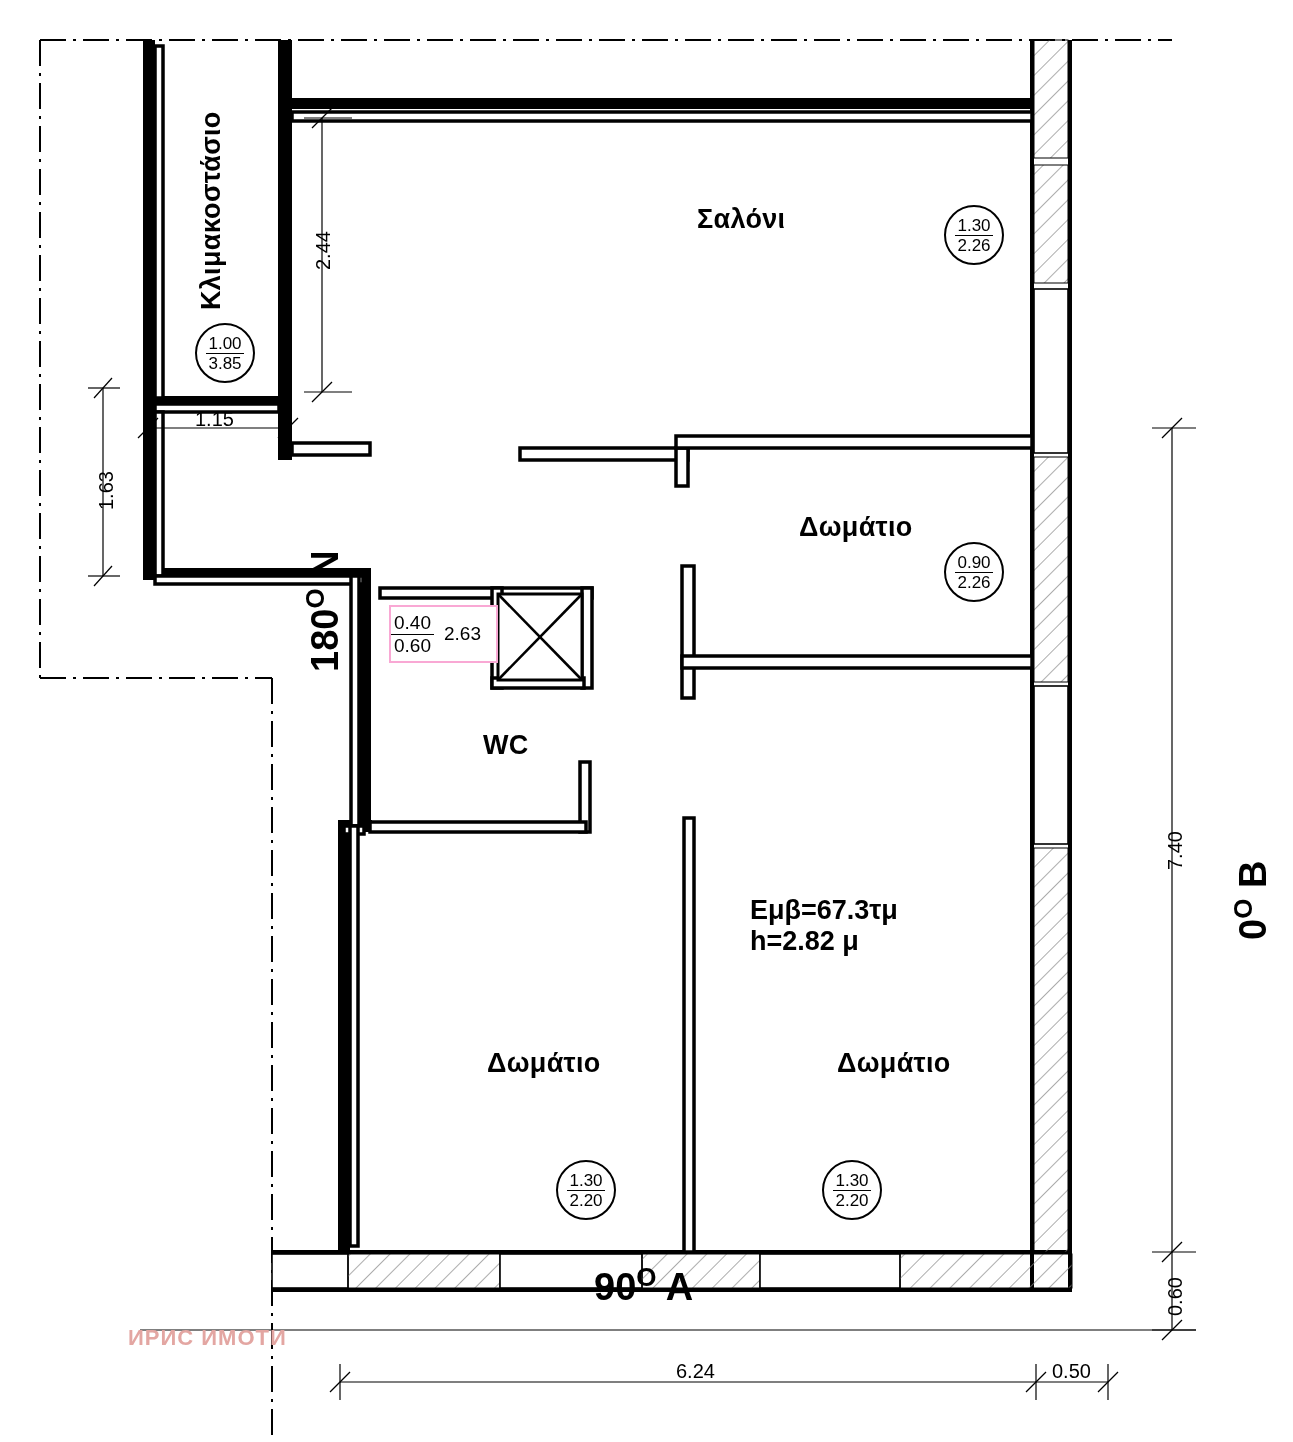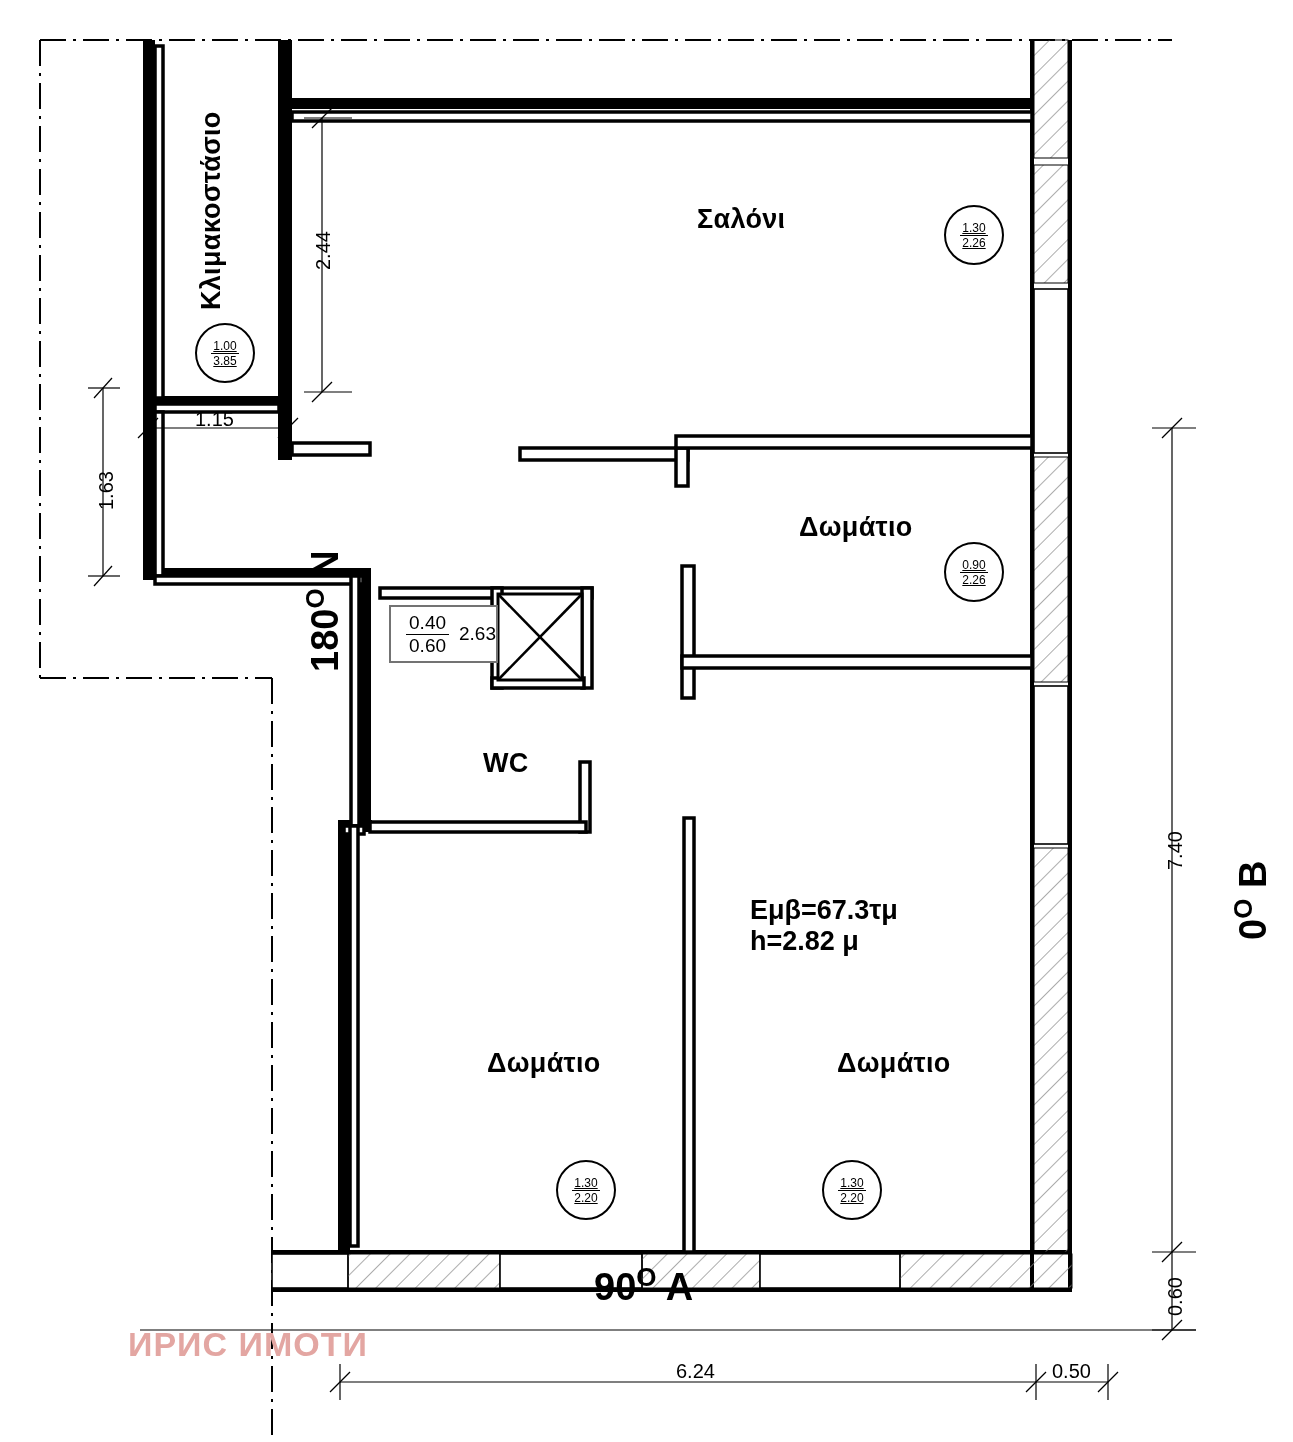--- a/index.html
+++ b/index.html
@@ -8,34 +8,34 @@
     width:1293px;height:1442px;overflow:hidden;position:relative;
   }
   #plan{position:absolute;left:0;top:0;width:1293px;height:1442px;}
   .txt{position:absolute;white-space:nowrap;color:#000;}
   .room-label{font-weight:bold;font-size:27px;letter-spacing:.3px;}
   .dim{font-size:20px;font-family:"Liberation Sans", sans-serif;}
   .orient{font-weight:bold;font-size:38px;}
   .orient sup{font-size:26px;vertical-align:super;}
   .areatxt{font-weight:bold;font-size:27px;text-align:left;}
   .wm{
-    position:absolute;color:#e3a6a2;font-weight:bold;font-size:34px;
+    position:absolute;color:#e3a6a2;font-weight:bold;font-size:22px;
     letter-spacing:1px;left:128px;top:1325px;
   }
-  .opening{font-size:12px;text-align:center;line-height:1.0;text-decoration:underline;}
+  .opening{font-size:17px;text-align:center;line-height:1.0;}
   .op-top{border-bottom:1.6px solid #000;padding:0 2px 1px 2px;}
   .op-bot{padding:1px 2px 0 2px;}
   .circ{
     position:absolute;border:2px solid #000;border-radius:50%;
     display:flex;flex-direction:column;align-items:center;justify-content:center;
     background:#fff;
   }
   .wcbox{
-    position:absolute;border:2px solid #737373;background:#fff;
-    display:flex;align-items:center;justify-content:flex-end;gap:10px;
+    position:absolute;border:2px solid #f9a8d4;background:#fff;
+    display:flex;align-items:center;justify-content:flex-start;gap:10px;
   }
   .wcfrac{font-size:19px;text-align:center;line-height:1.05;}
   .wcfrac .t{border-bottom:1.8px solid #000;padding:0 3px 1px 3px;}
   .wcfrac .b{padding:1px 3px 0 3px;}
   .wcnum{font-size:19px;}
 </style>
 </head>
 <body>
 
 <svg id="plan" viewBox="0 0 1293 1442">
@@ -181,21 +181,21 @@
     <line x1="140" y1="1330" x2="272" y2="1330"></line>
   </g>
 </svg>
 
 <div class="txt room-label" style="left:196px;top:60px;transform-origin:0 0;transform:rotate(-90deg) translate(-250px,0);">Κλιμακοστάσιο</div>
 
 <div class="txt room-label" style="left:697px;top:204px;">Σαλόνι</div>
 
 <div class="txt room-label" style="left:799px;top:512px;">Δωμάτιο</div>
 
-<div class="txt room-label" style="left:483px;top:748px;">WC</div>
+<div class="txt room-label" style="left:483px;top:730px;">WC</div>
 
 <div class="txt room-label" style="left:487px;top:1048px;">Δωμάτιο</div>
 
 <div class="txt room-label" style="left:837px;top:1048px;">Δωμάτιο</div>
 
 <div class="txt areatxt" style="left:750px;top:895px;width:200px;">
   <div>Εμβ=67.3τμ</div>
   <div>h=2.82 μ</div>
 </div>
 

